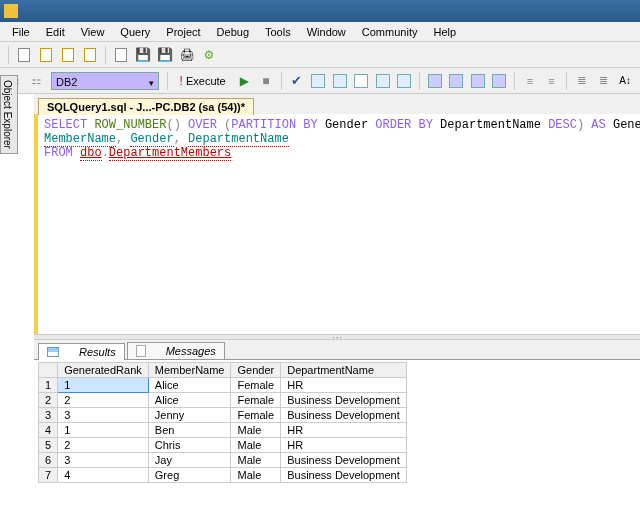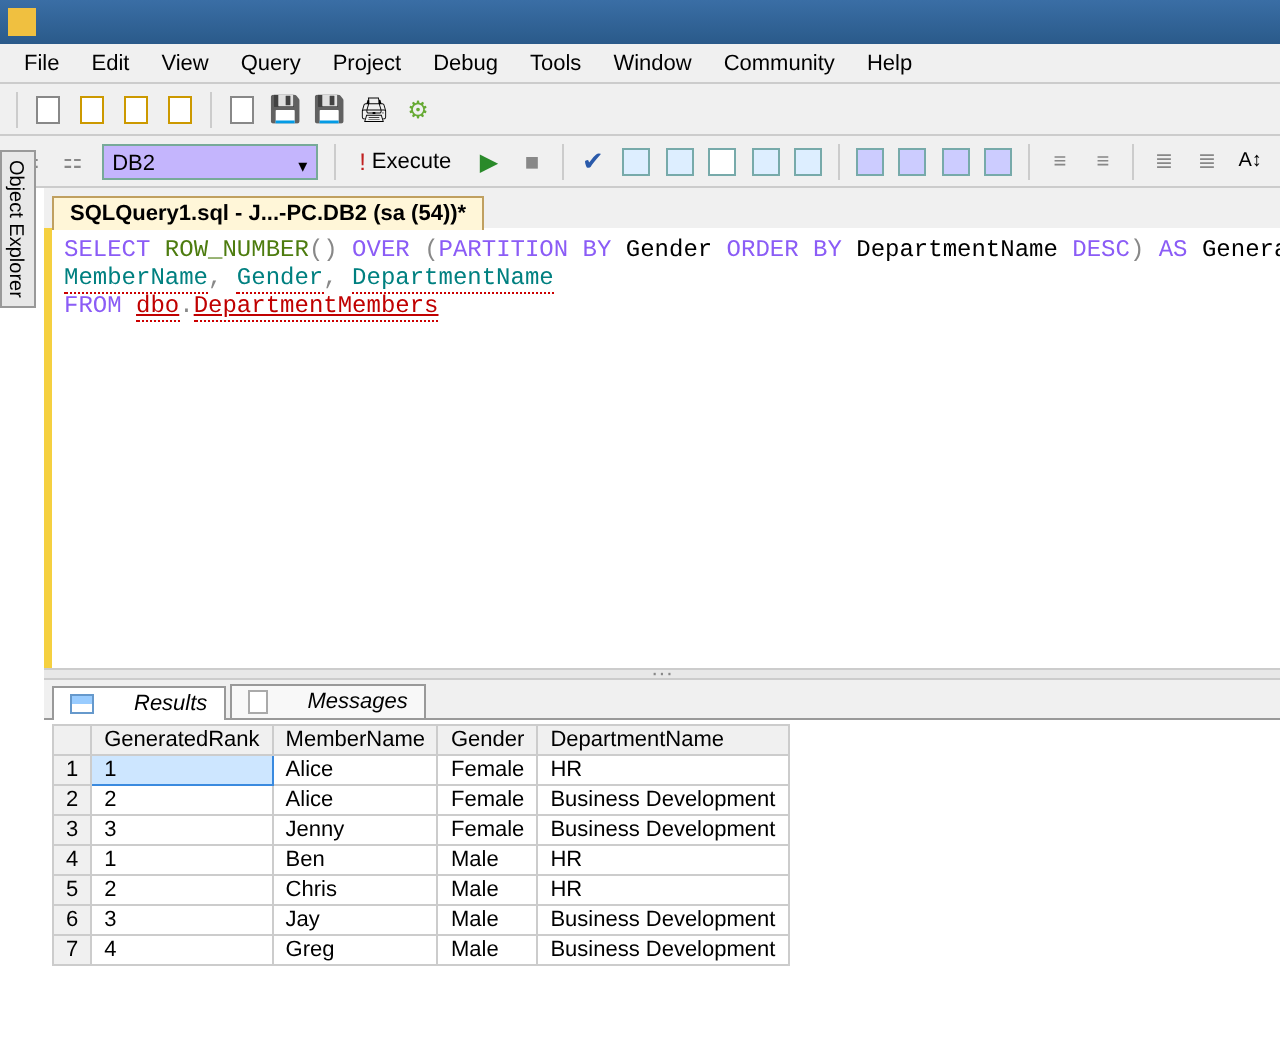--- a/index.html
+++ b/index.html
@@ -15,21 +15,21 @@
   .new-query-icon { width: 12px; height: 14px; background: #fff; border: 1px solid #a08040; margin-right: 4px; position: relative; }
   .new-query-icon::after { content: ""; position: absolute; top: -2px; right: -2px; width: 6px; height: 6px; background: #ffcc00; border-radius: 50%; }
   .sep { width: 1px; height: 18px; background: #ccc; margin: 0 4px; }
   .db-combo { border: 1px solid #7a9; background: #c4b5fd; padding: 1px 4px; width: 110px; height: 18px; display: flex; align-items: flex-end; justify-content: space-between; margin: 0 4px; }
   .execute-btn { display: flex; align-items: center; padding: 2px 6px; margin: 0 2px; }
   .execute-icon { color: #c02020; margin-right: 3px; font-size: 12px; }
   .play-icon { color: #2a8a2a; font-size: 12px; }
   .stop-icon { color: #888; font-size: 12px; }
   .check-icon { color: #2a5aaa; font-size: 13px; }
   .side-tab { position: absolute; left: 0; top: 75px; width: 18px; background: #e8e8e8; border: 1px solid #999; writing-mode: vertical-lr; text-align: center; padding: 4px 1px; font-size: 10px; }
-  .main { margin-left: 22px; }
+  .main { margin-left: 34px; }
   .doc-tab-bar { background: #f0f0f0; height: 20px; display: flex; align-items: flex-end; padding-left: 4px; }
   .doc-tab { background: #fff6d8; border: 1px solid #c0a060; border-bottom: none; padding: 2px 8px; font-size: 11px; font-weight: bold; position: relative; top: 1px; }
   .editor { background: #fff; border-left: 4px solid #f5d040; padding: 4px 6px; font-family: Consolas, "Courier New", monospace; font-size: 12px; line-height: 14px; height: 220px; overflow: hidden; white-space: pre; }
   .kw { color: #8b5cf6; }
   .paren { color: #888; }
   .func { color: #4d7c0f; }
   .grey { color: #888; }
   .ident { color: #008080; border-bottom: 1px dotted #c00; }
   .identr { color: #c00000; border-bottom: 1px dotted #c00; text-decoration: underline; }
   .splitter { height: 6px; background: #e8e8e8; border-top: 1px solid #ccc; border-bottom: 1px solid #ccc; display: flex; align-items: center; justify-content: center; color: #888; margin-left: 0; }

